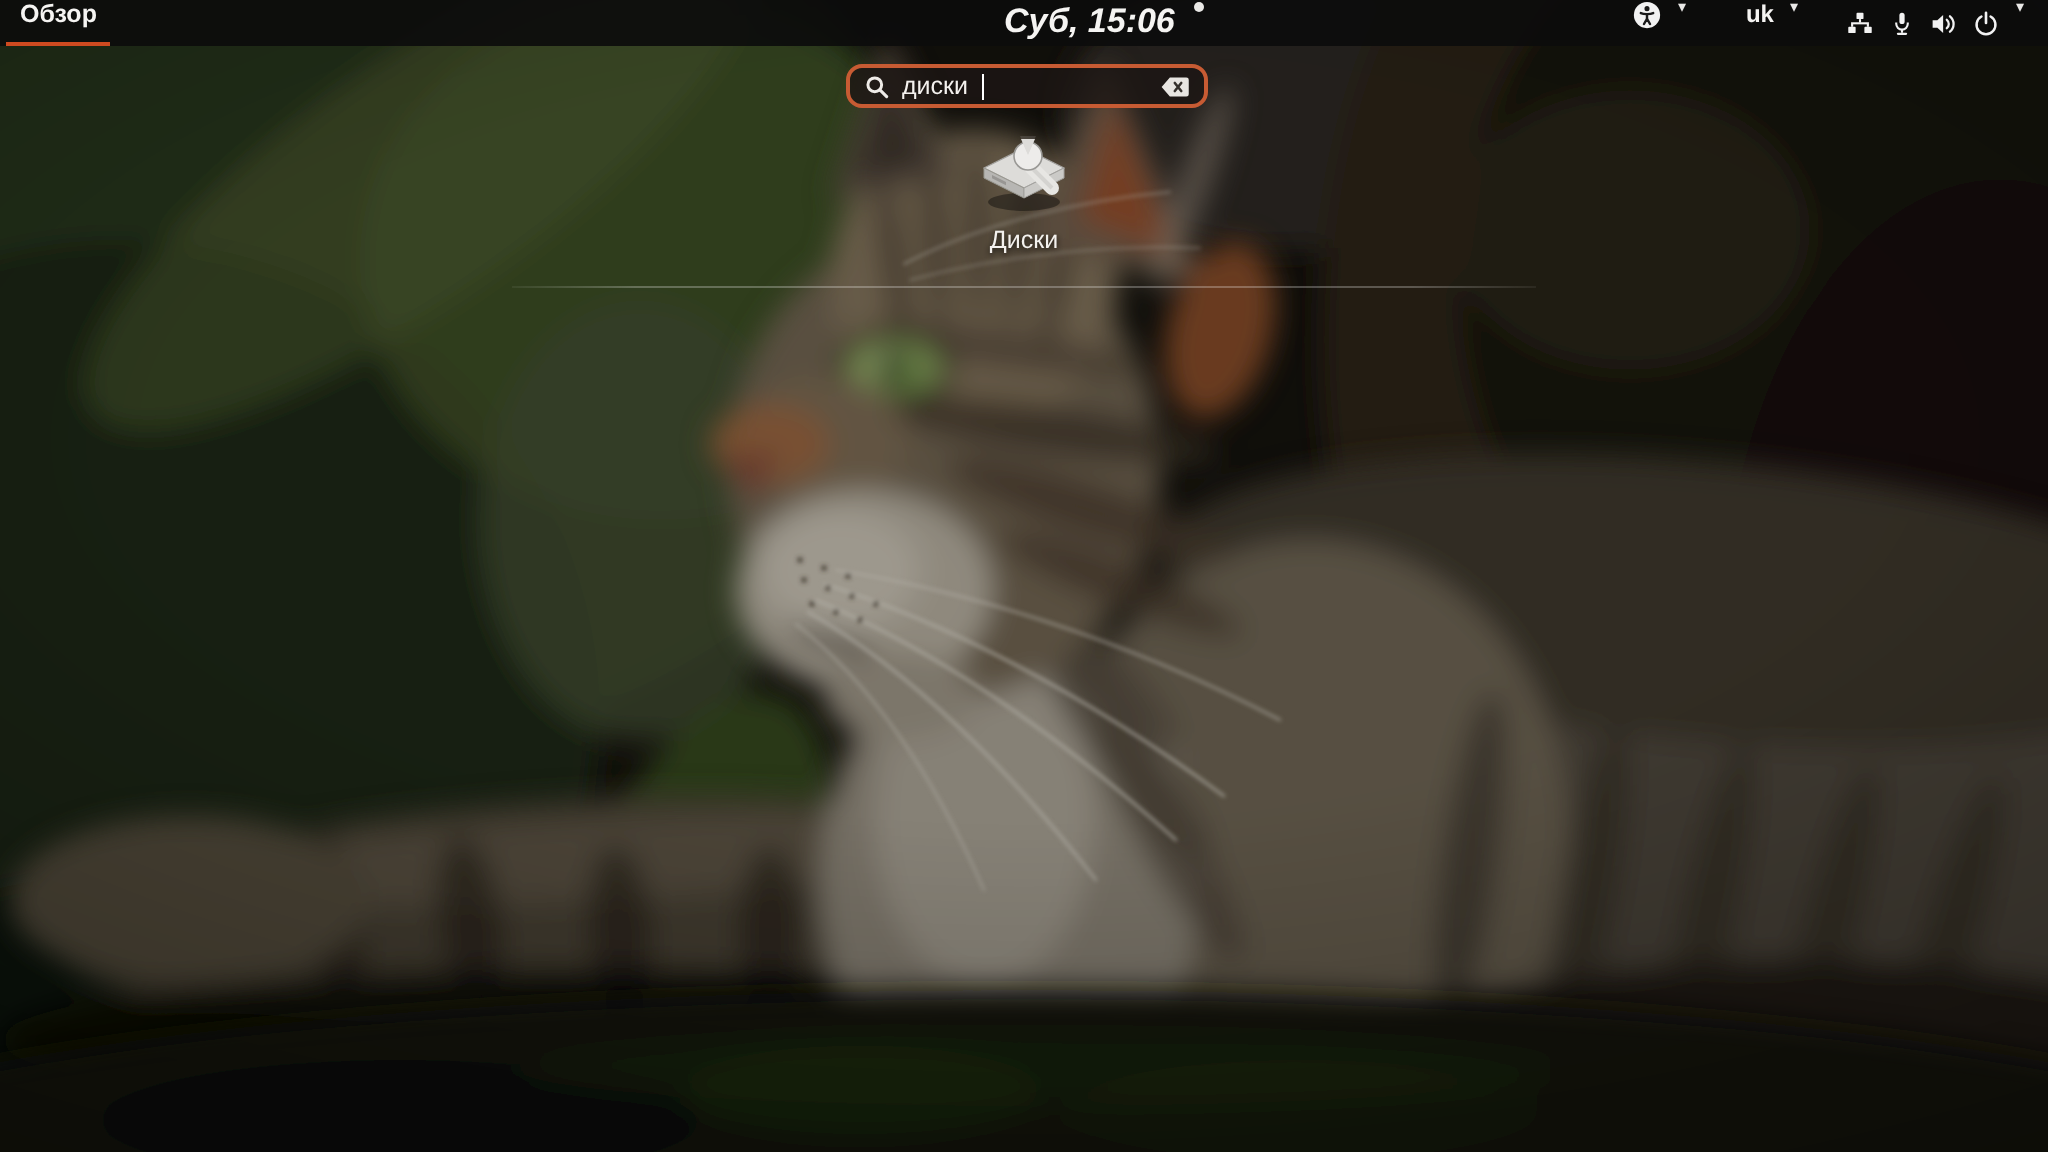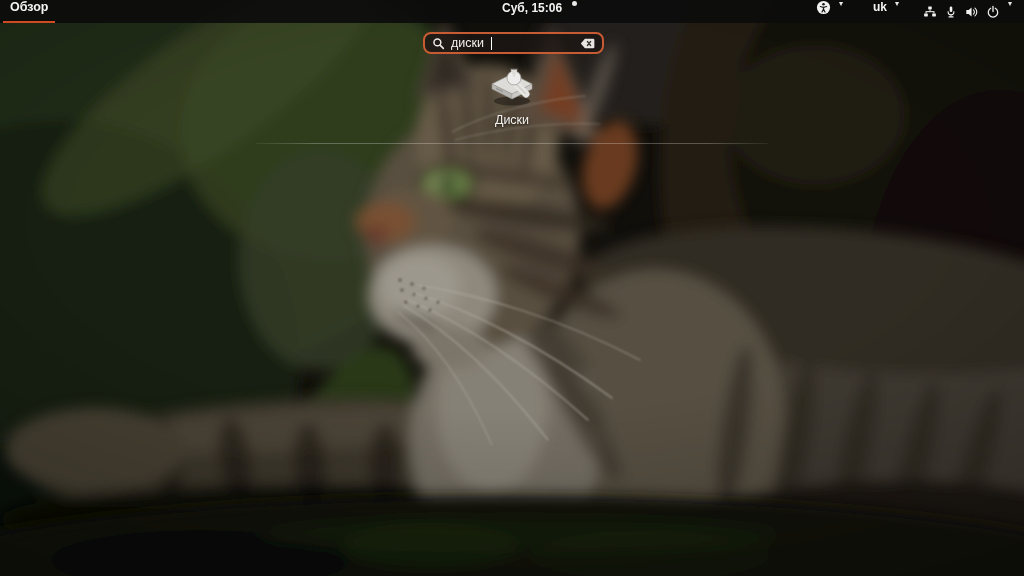--- a/index.html
+++ b/index.html
@@ -24,21 +24,21 @@
   }
   .topbar button{
     background:none;border:none;color:inherit;cursor:pointer;
     font-family:inherit;display:flex;height:100%;
   }
   .overview-btn{position:relative;padding:0 10px;font-size:12.5px;font-weight:700;}
   .overview-btn .underline{
     position:absolute;left:3px;right:3px;bottom:0;height:2px;
     background:var(--accent,#CE4A20);
   }
-  .clock-btn{position:absolute;left:496px;top:0;gap:10px;font-size:12px;font-weight:700;}
+  .clock-btn{position:absolute;left:496px;top:0;gap:10px;font-size:17px;font-weight:700;font-style:italic;}
   .notif-dot{width:5px;height:5px;border-radius:50%;background:#e9e8e6;display:inline-block;}
   .status{position:absolute;right:4px;top:0;height:100%;display:flex;align-items:center;}
   .status .grp{gap:6px;padding:0 8px;}
   .status .caret{font-size:8px;line-height:1;opacity:.95;margin-left:2px;}
   .kbd-label{font-size:12px;font-weight:700;}
   .sysicons{display:flex;align-items:center;gap:7px;}
 
   
   .search-entry{
     position:absolute;left:423px;top:32px;width:181px;height:22px;box-sizing:border-box;

